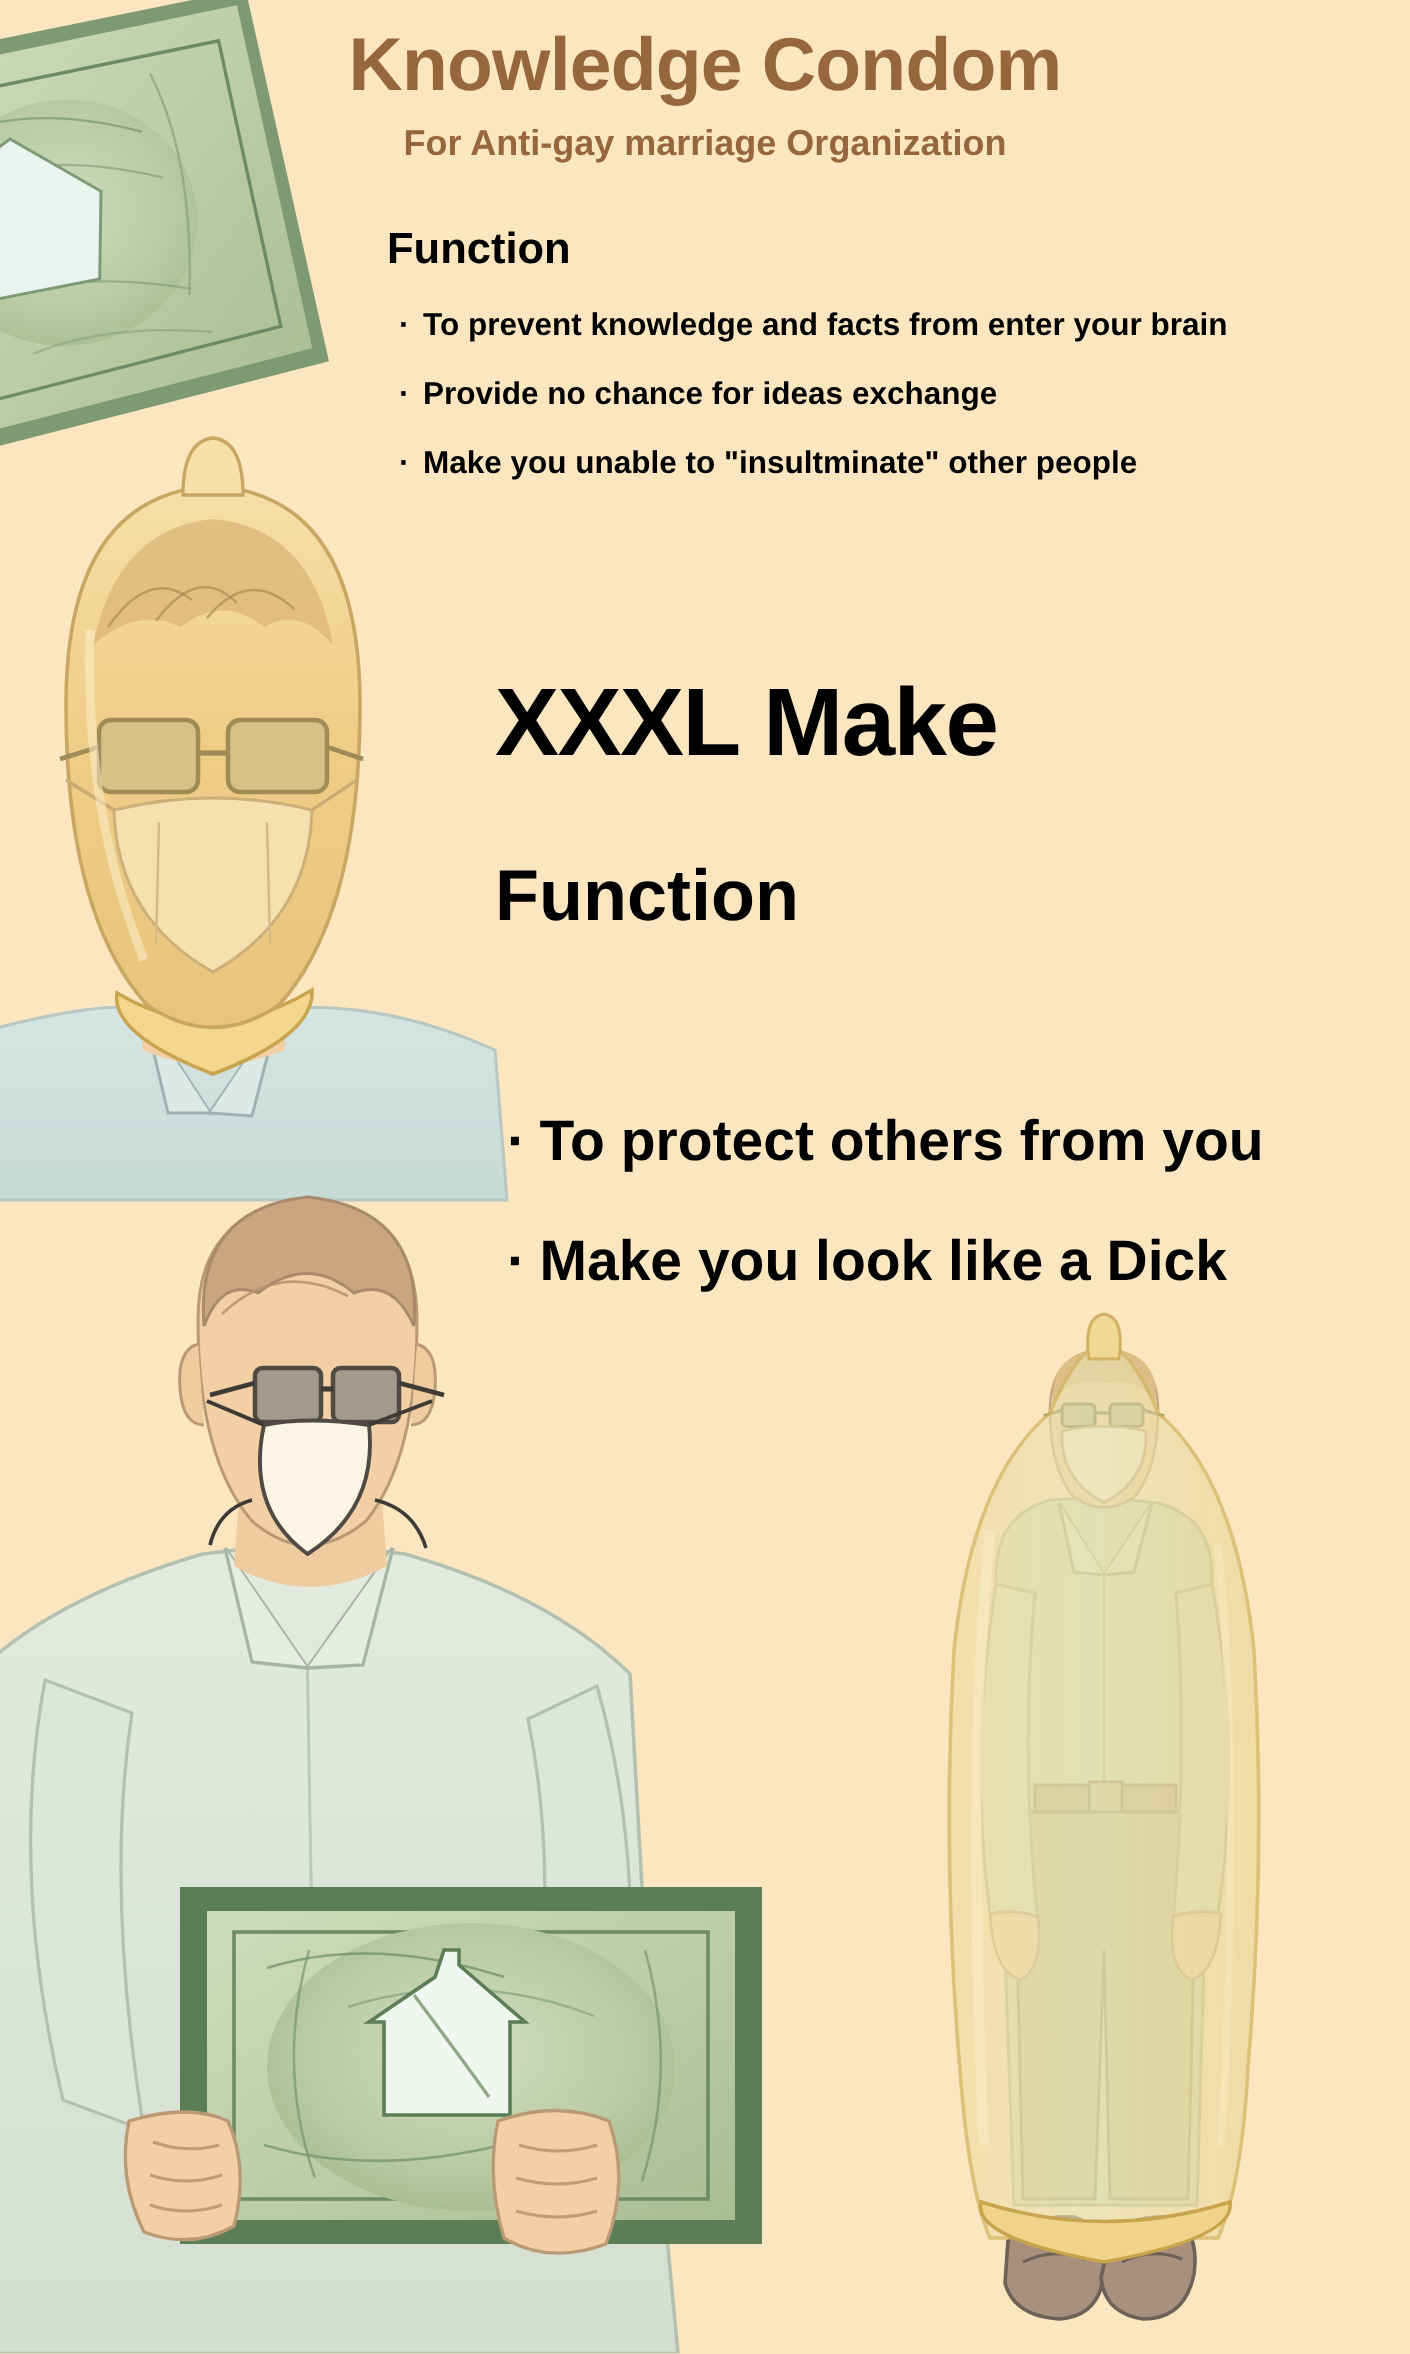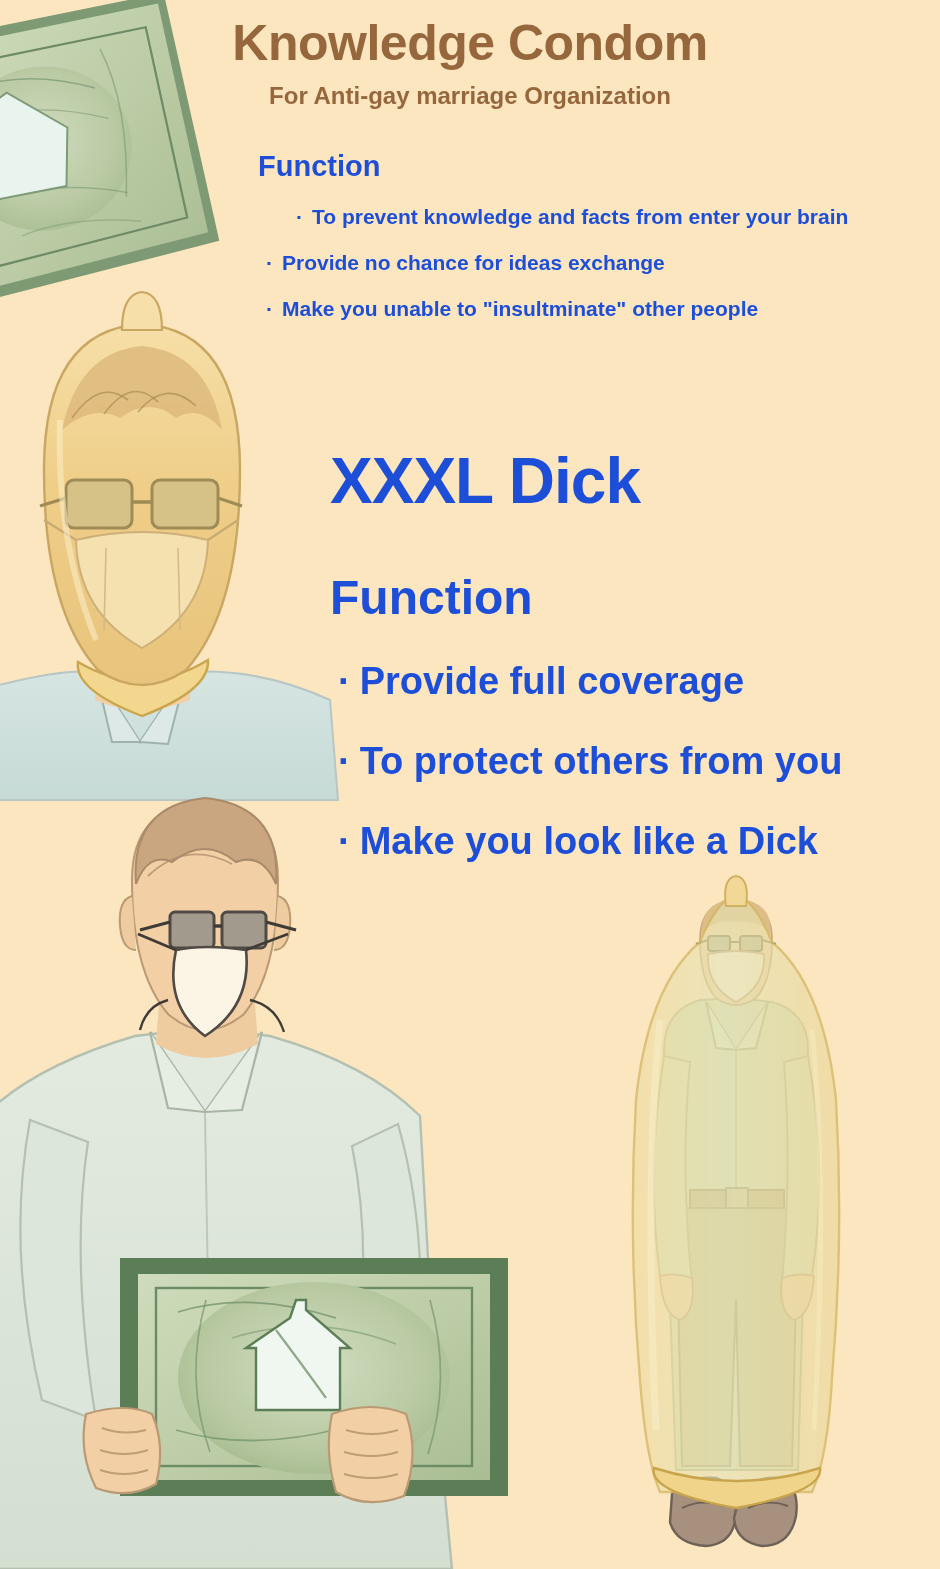--- a/index.html
+++ b/index.html
@@ -9,41 +9,41 @@
     font-family:"Liberation Sans", sans-serif;
     overflow:hidden;
     position:relative;
   }
   #poster{
     position:absolute;inset:0;
     width:940px;height:1168px;
     background:#FCE6C0;
   }
   .art{position:absolute;left:0;top:0;width:940px;height:1569px;pointer-events:none;}
-  .txt{position:absolute;color:#1d4ed8;white-space:nowrap;}
+  .txt{position:absolute;color:#000000;white-space:nowrap;}
 
   .title{
     left:0;top:14px;width:940px;text-align:center;
     font-size:50px;font-weight:bold;letter-spacing:-0.5px;
     color:#96673C;
   }
   .subtitle{
     left:0;top:82px;width:940px;text-align:center;
     font-size:24px;font-weight:bold;
     color:#96673C;
   }
   .fn1-head{
     left:258px;top:150px;
     font-size:29px;font-weight:bold;
   }
   .fn1-item{
     font-size:21px;font-weight:bold;
     left:266px;
   }
-  .fn1-i0{top:205px;margin-left:30px;}
+  .fn1-i0{top:205px;}
   .fn1-i1{top:251px;}
   .fn1-i2{top:297px;}
 
   .size-title{
     left:330px;top:444px;
     font-size:64px;font-weight:bold;letter-spacing:-1px;
   }
   .fn2-head{
     left:330px;top:570px;
     font-size:48px;font-weight:bold;
@@ -281,26 +281,23 @@
   <div class="txt fn1-item fn1-i0">
     <span class="bullet">·</span><span>To prevent knowledge and facts from enter your brain</span>
   </div>
   <div class="txt fn1-item fn1-i1">
     <span class="bullet">·</span><span>Provide no chance for ideas exchange</span>
   </div>
   <div class="txt fn1-item fn1-i2">
     <span class="bullet">·</span><span>Make you unable to "insultminate" other people</span>
   </div>
 
-  <div class="txt size-title">XXXL Dick</div>
+  <div class="txt size-title">XXXL Make</div>
   <div class="txt fn2-head">Function</div>
 
-  <div class="txt fn2-item fn2-i0">
-    <span class="bullet">·</span><span>Provide full coverage</span>
-  </div>
   <div class="txt fn2-item fn2-i2">
     <span class="bullet">·</span><span>Make you look like a Dick</span>
   </div>
   <div class="txt fn2-item fn2-i1">
     <span class="bullet">·</span><span>To protect others from you</span>
   </div>
 
 </div>
 
 </body></html>

